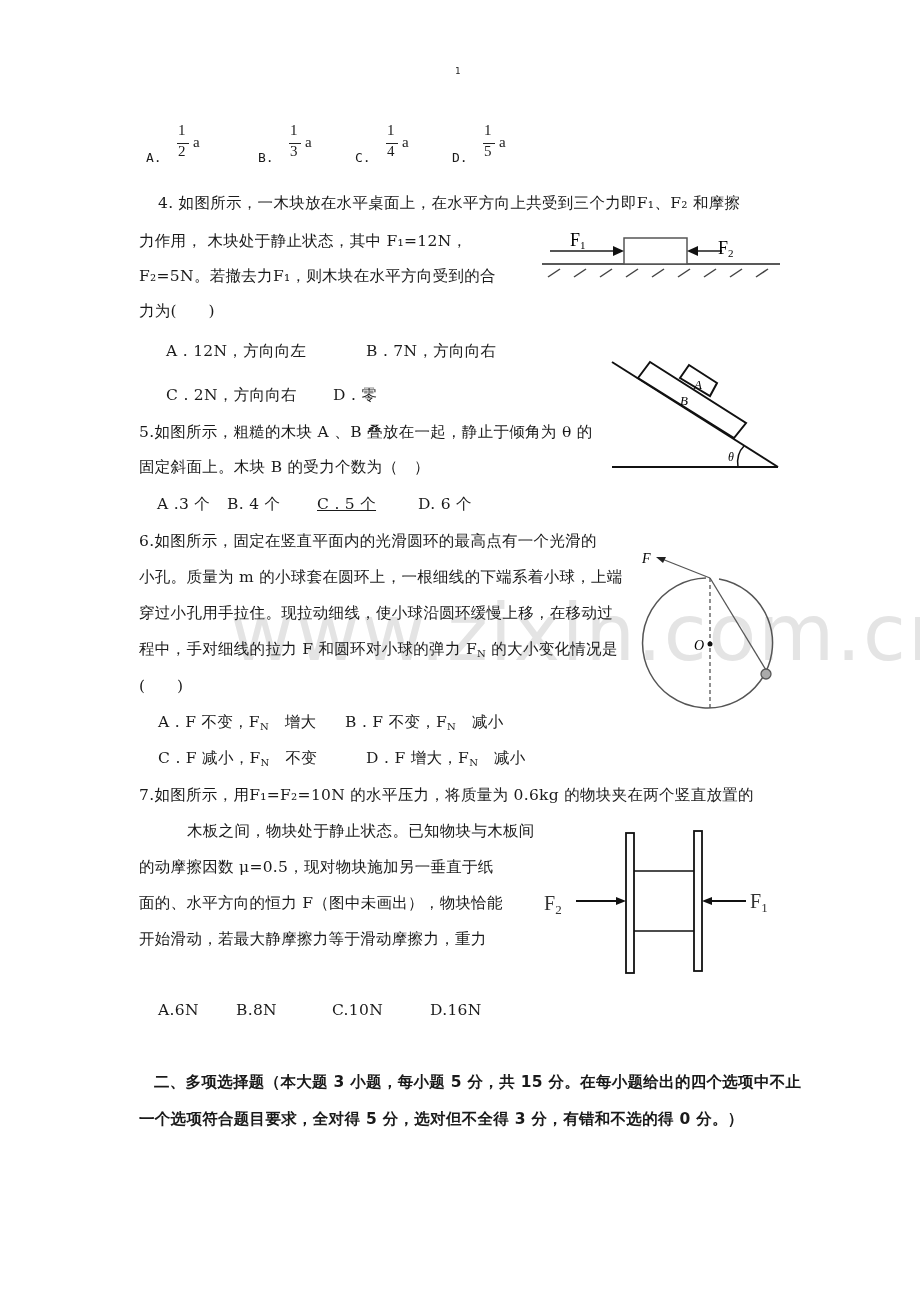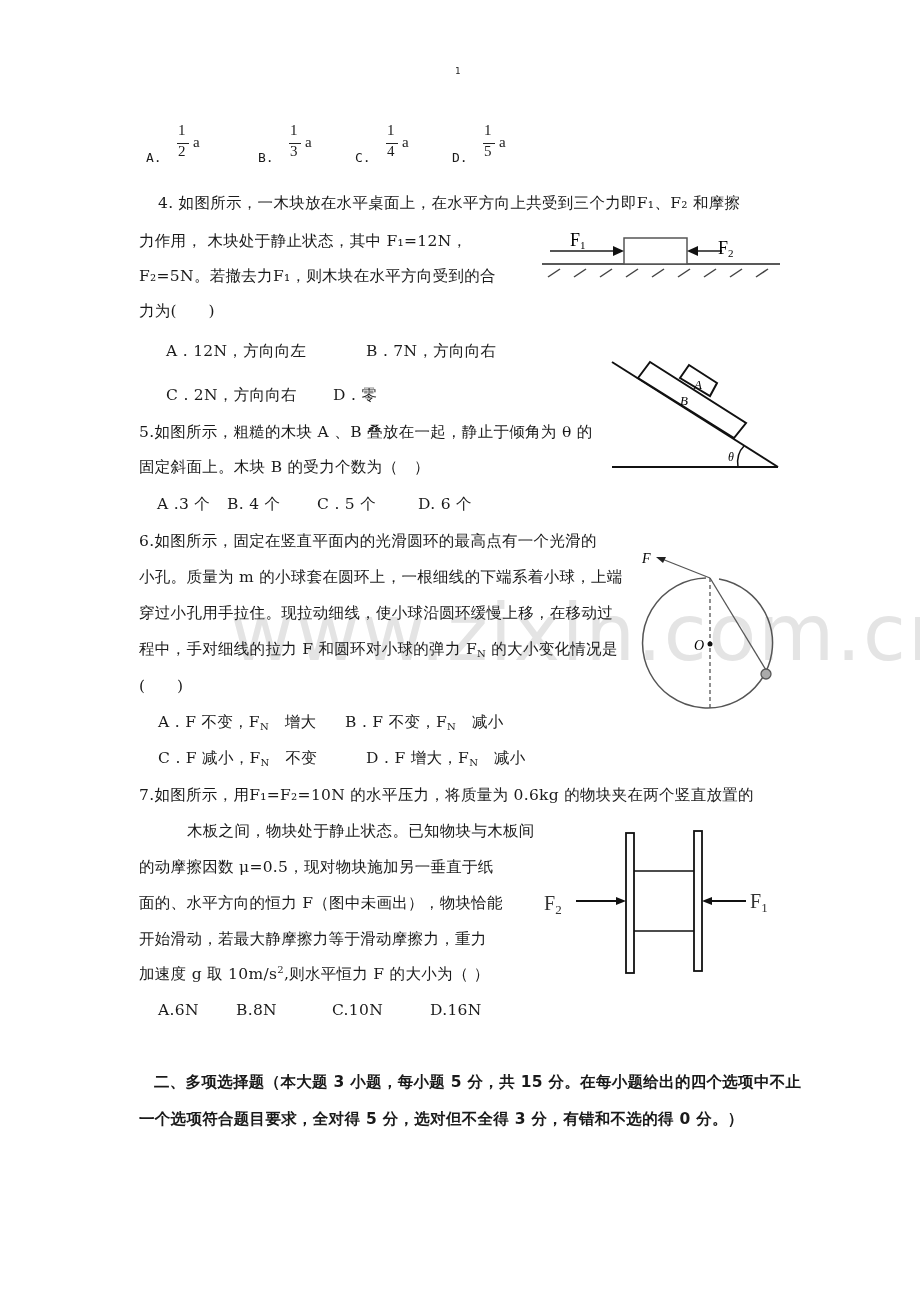--- a/index.html
+++ b/index.html
@@ -88,21 +88,21 @@
     <line x1="168" y1="31" x2="192" y2="31" stroke="#555" stroke-width="2"></line>
     <polygon points="157,31 168,26 168,36" fill="#111"></polygon>
     <text x="40" y="26" font-size="18"><tspan>F</tspan><tspan font-size="11" dy="3">1</tspan></text>
     <text x="188" y="34" font-size="18"><tspan>F</tspan><tspan font-size="11" dy="3">2</tspan></text>
   </svg>
 
   <div class="line" style="left:139px;top:422px;">5.如图所示，粗糙的木块 A 、B 叠放在一起，静止于倾角为 θ 的</div>
   <div class="line" style="left:139px;top:457px;">固定斜面上。木块 B 的受力个数为（　）</div>
   <div class="line" style="left:157px;top:494px;">A .3 个</div>
   <div class="line" style="left:227px;top:494px;">B. 4 个</div>
-  <div class="line" style="left:317px;top:494px;">C . 5 个</div>
+  <div class="line" style="left:317px;top:494px;text-decoration:underline;">C . 5 个</div>
   <div class="line" style="left:418px;top:494px;">D. 6 个</div>
 
   <svg class="abs" style="left:600px;top:350px;" width="200" height="130">
     <line x1="12" y1="117" x2="178" y2="117" stroke="#111" stroke-width="2"></line>
     <line x1="12" y1="12" x2="178" y2="117" stroke="#111" stroke-width="2"></line>
     <polygon points="38,28 50,12 146,73 134,88" fill="#fff" stroke="#111" stroke-width="2"></polygon>
     <polygon points="80,28 89,15 117,33 110,46" fill="#fff" stroke="#111" stroke-width="2"></polygon>
     <path d="M 138 117 Q 136 104 144 96" fill="none" stroke="#111" stroke-width="1.5"></path>
     <text x="94" y="39" font-size="13" font-style="italic">A</text>
     <text x="80" y="55" font-size="13" font-style="italic">B</text>
@@ -129,21 +129,20 @@
     <circle cx="146" cy="144" r="5" fill="#aaa" stroke="#555" stroke-width="1.3"></circle>
     <text x="22" y="33" font-size="14" font-style="italic">F</text>
     <text x="74" y="120" font-size="14" font-style="italic">O</text>
   </svg>
 
   <div class="line" style="left:139px;top:785px;">7.如图所示，用F₁=F₂=10N 的水平压力，将质量为 0.6kg 的物块夹在两个竖直放置的</div>
   <div class="line" style="left:139px;top:821px;margin-left:48px;">木板之间，物块处于静止状态。已知物块与木板间</div>
   <div class="line" style="left:139px;top:857px;">的动摩擦因数 μ=0.5，现对物块施加另一垂直于纸</div>
   <div class="line" style="left:139px;top:893px;">面的、水平方向的恒力 F（图中未画出），物块恰能</div>
   <div class="line" style="left:139px;top:929px;">开始滑动，若最大静摩擦力等于滑动摩擦力，重力</div>
-  <div class="line" style="left:139px;top:964px;"><span>加速度 g 取 10m/s</span><sup>2</sup><span>,则水平恒力 F 的大小为（ ）</span></div>
   <div class="line" style="left:158px;top:1001px;">A.6N</div>
   <div class="line" style="left:236px;top:1001px;">B.8N</div>
   <div class="line" style="left:332px;top:1001px;">C.10N</div>
   <div class="line" style="left:430px;top:1001px;">D.16N</div>
 
   <svg class="abs" style="left:530px;top:820px;" width="260" height="170">
     <rect x="96" y="13" width="8" height="140" fill="#fff" stroke="#111" stroke-width="1.8"></rect>
     <rect x="164" y="11" width="8" height="140" fill="#fff" stroke="#111" stroke-width="1.8"></rect>
     <line x1="104" y1="51" x2="164" y2="51" stroke="#111" stroke-width="1.5"></line>
     <line x1="104" y1="111" x2="164" y2="111" stroke="#111" stroke-width="1.5"></line>

